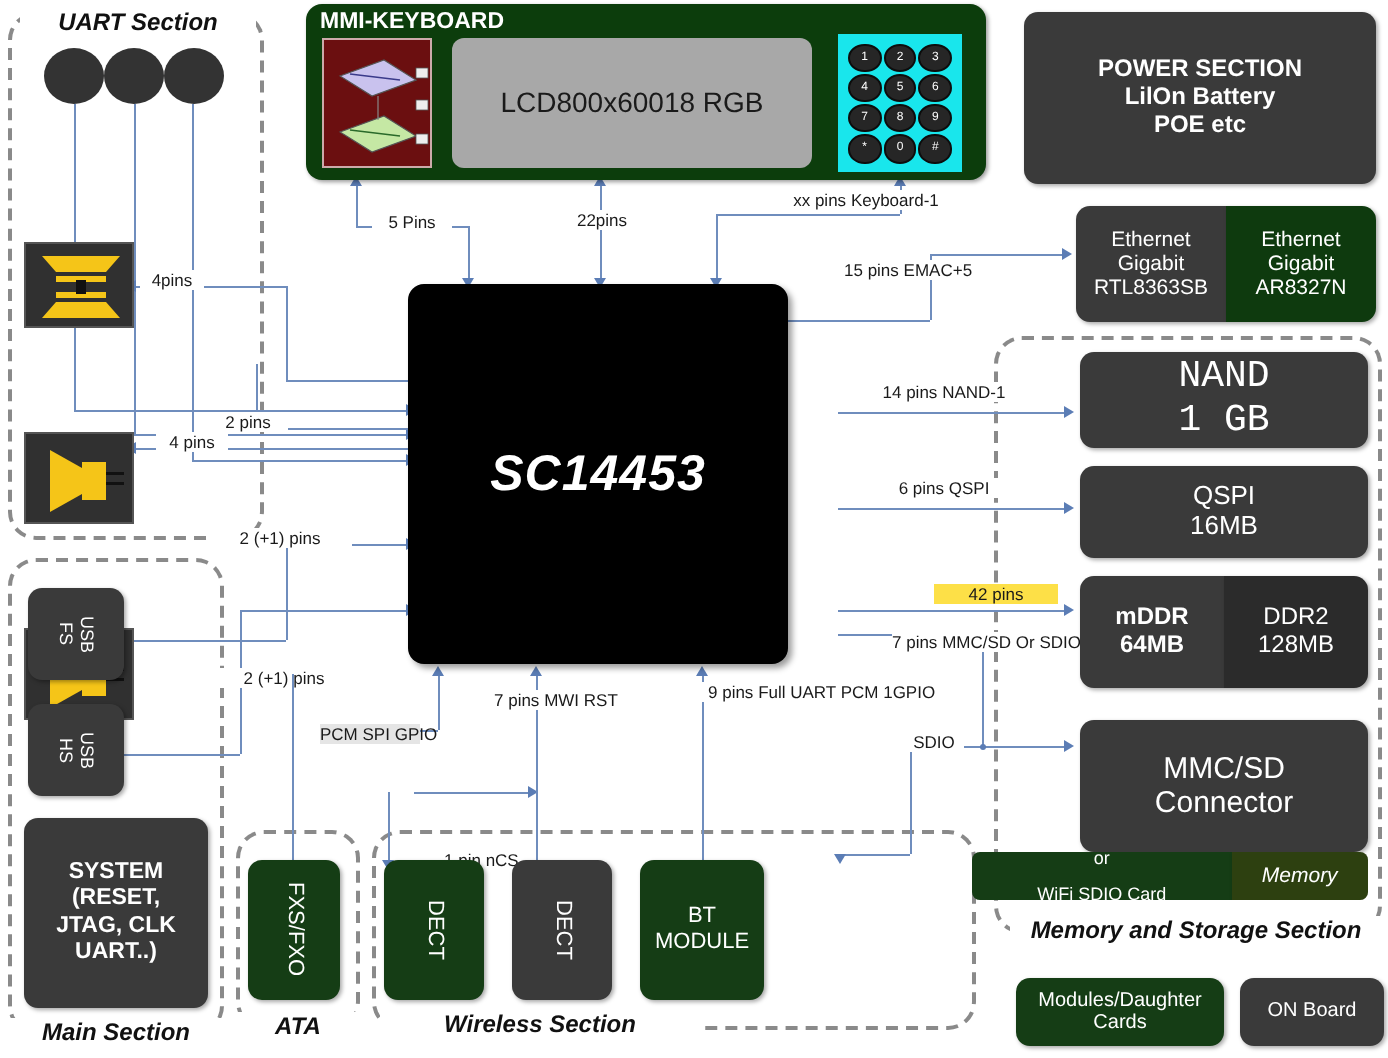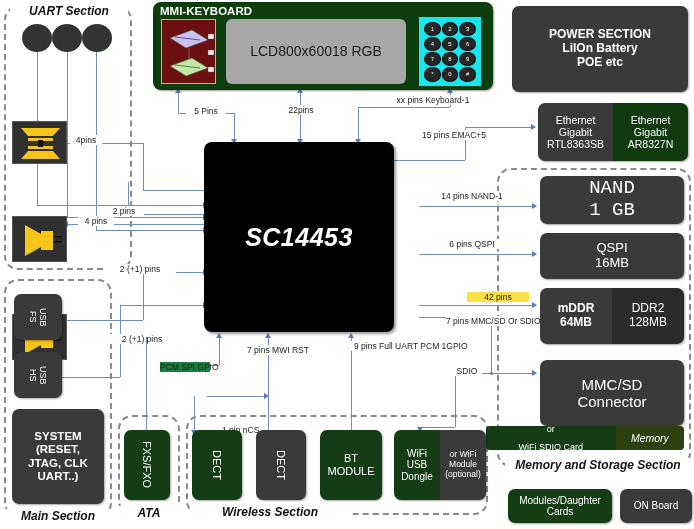--- a/index.html
+++ b/index.html
@@ -189,21 +189,21 @@
   <div class="abs ln lnv" style="left:455px;top:373px;height:54px;"></div>
   <div class="abs ln lnh" style="left:420px;top:427px;width:35px;"></div>
   <div class="abs arw arw-r" style="left:532px;top:370px;"></div>
   <div class="abs arw arw-d" style="left:417px;top:427px;"></div>
   <div class="abs dot" style="left:490px;top:372px;"></div>
   <div class="abs lbl" style="left:452px;top:366px;width:30px;background:#fff;">SDIO</div>
 
   <div class="abs ln lnv" style="left:219px;top:337px;height:28px;"></div>
   <div class="abs ln lnh" style="left:160px;top:365px;width:59px;"></div>
   <div class="abs arw arw-u" style="left:216px;top:333px;"></div>
-  <div class="abs lbl" style="left:160px;top:362px;width:50px;background:#15803d;">
+  <div class="abs lbl" style="left:160px;top:362px;width:50px;background:#e5e5e5;">
     <span>PCM</span>
     <span>SPI</span>
     <span>GPIO</span>
   </div>
 
   <div class="abs ln lnh" style="left:207px;top:396px;width:58px;"></div>
   <div class="abs ln lnv" style="left:194px;top:396px;height:34px;"></div>
   <div class="abs arw arw-r" style="left:264px;top:393px;"></div>
   <div class="abs arw arw-d" style="left:191px;top:430px;"></div>
   <div class="abs lbl" style="left:222px;top:386px;width:34px;background:#fff;margin-top:39px;">
@@ -403,36 +403,20 @@
   </div>
   <div class="abs blk blk-dark" style="left:256px;top:430px;width:50px;height:70px;">
     <span class="vert" style="font-size:11px;">DECT</span>
   </div>
   <div class="abs blk blk-green" style="left:320px;top:430px;width:62px;height:70px;">
     <div style="font-size:11px;">
       <span>BT</span>
       <span>MODULE</span>
     </div>
   </div>
-  <div class="abs" style="left:394px;top:430px;width:92px;height:70px;border-radius:7px;overflow:hidden;display:flex;box-shadow:1px 1px 2px rgba(0,0,0,.35);">
-    <div class="blk blk-green" style="flex:1;border-radius:0;">
-      <div style="font-size:10px;">
-        <span>WiFi</span>
-        <span>USB</span>
-        <span>Dongle</span>
-      </div>
-    </div>
-    <div class="blk blk-dark" style="flex:1;border-radius:0;">
-      <div style="font-size:8.5px;">
-        <span>or WiFi</span>
-        <span>Module</span>
-        <span>(optional)</span>
-      </div>
-    </div>
-  </div>
 
   <div class="abs blk blk-green" style="left:508px;top:489px;width:104px;height:34px;">
     <div style="font-size:10px;">
       <span>Modules/Daughter</span>
       <span>Cards</span>
     </div>
   </div>
   <div class="abs blk blk-dark" style="left:620px;top:489px;width:72px;height:34px;">
     <span style="font-size:10px;">ON Board</span>
   </div>

